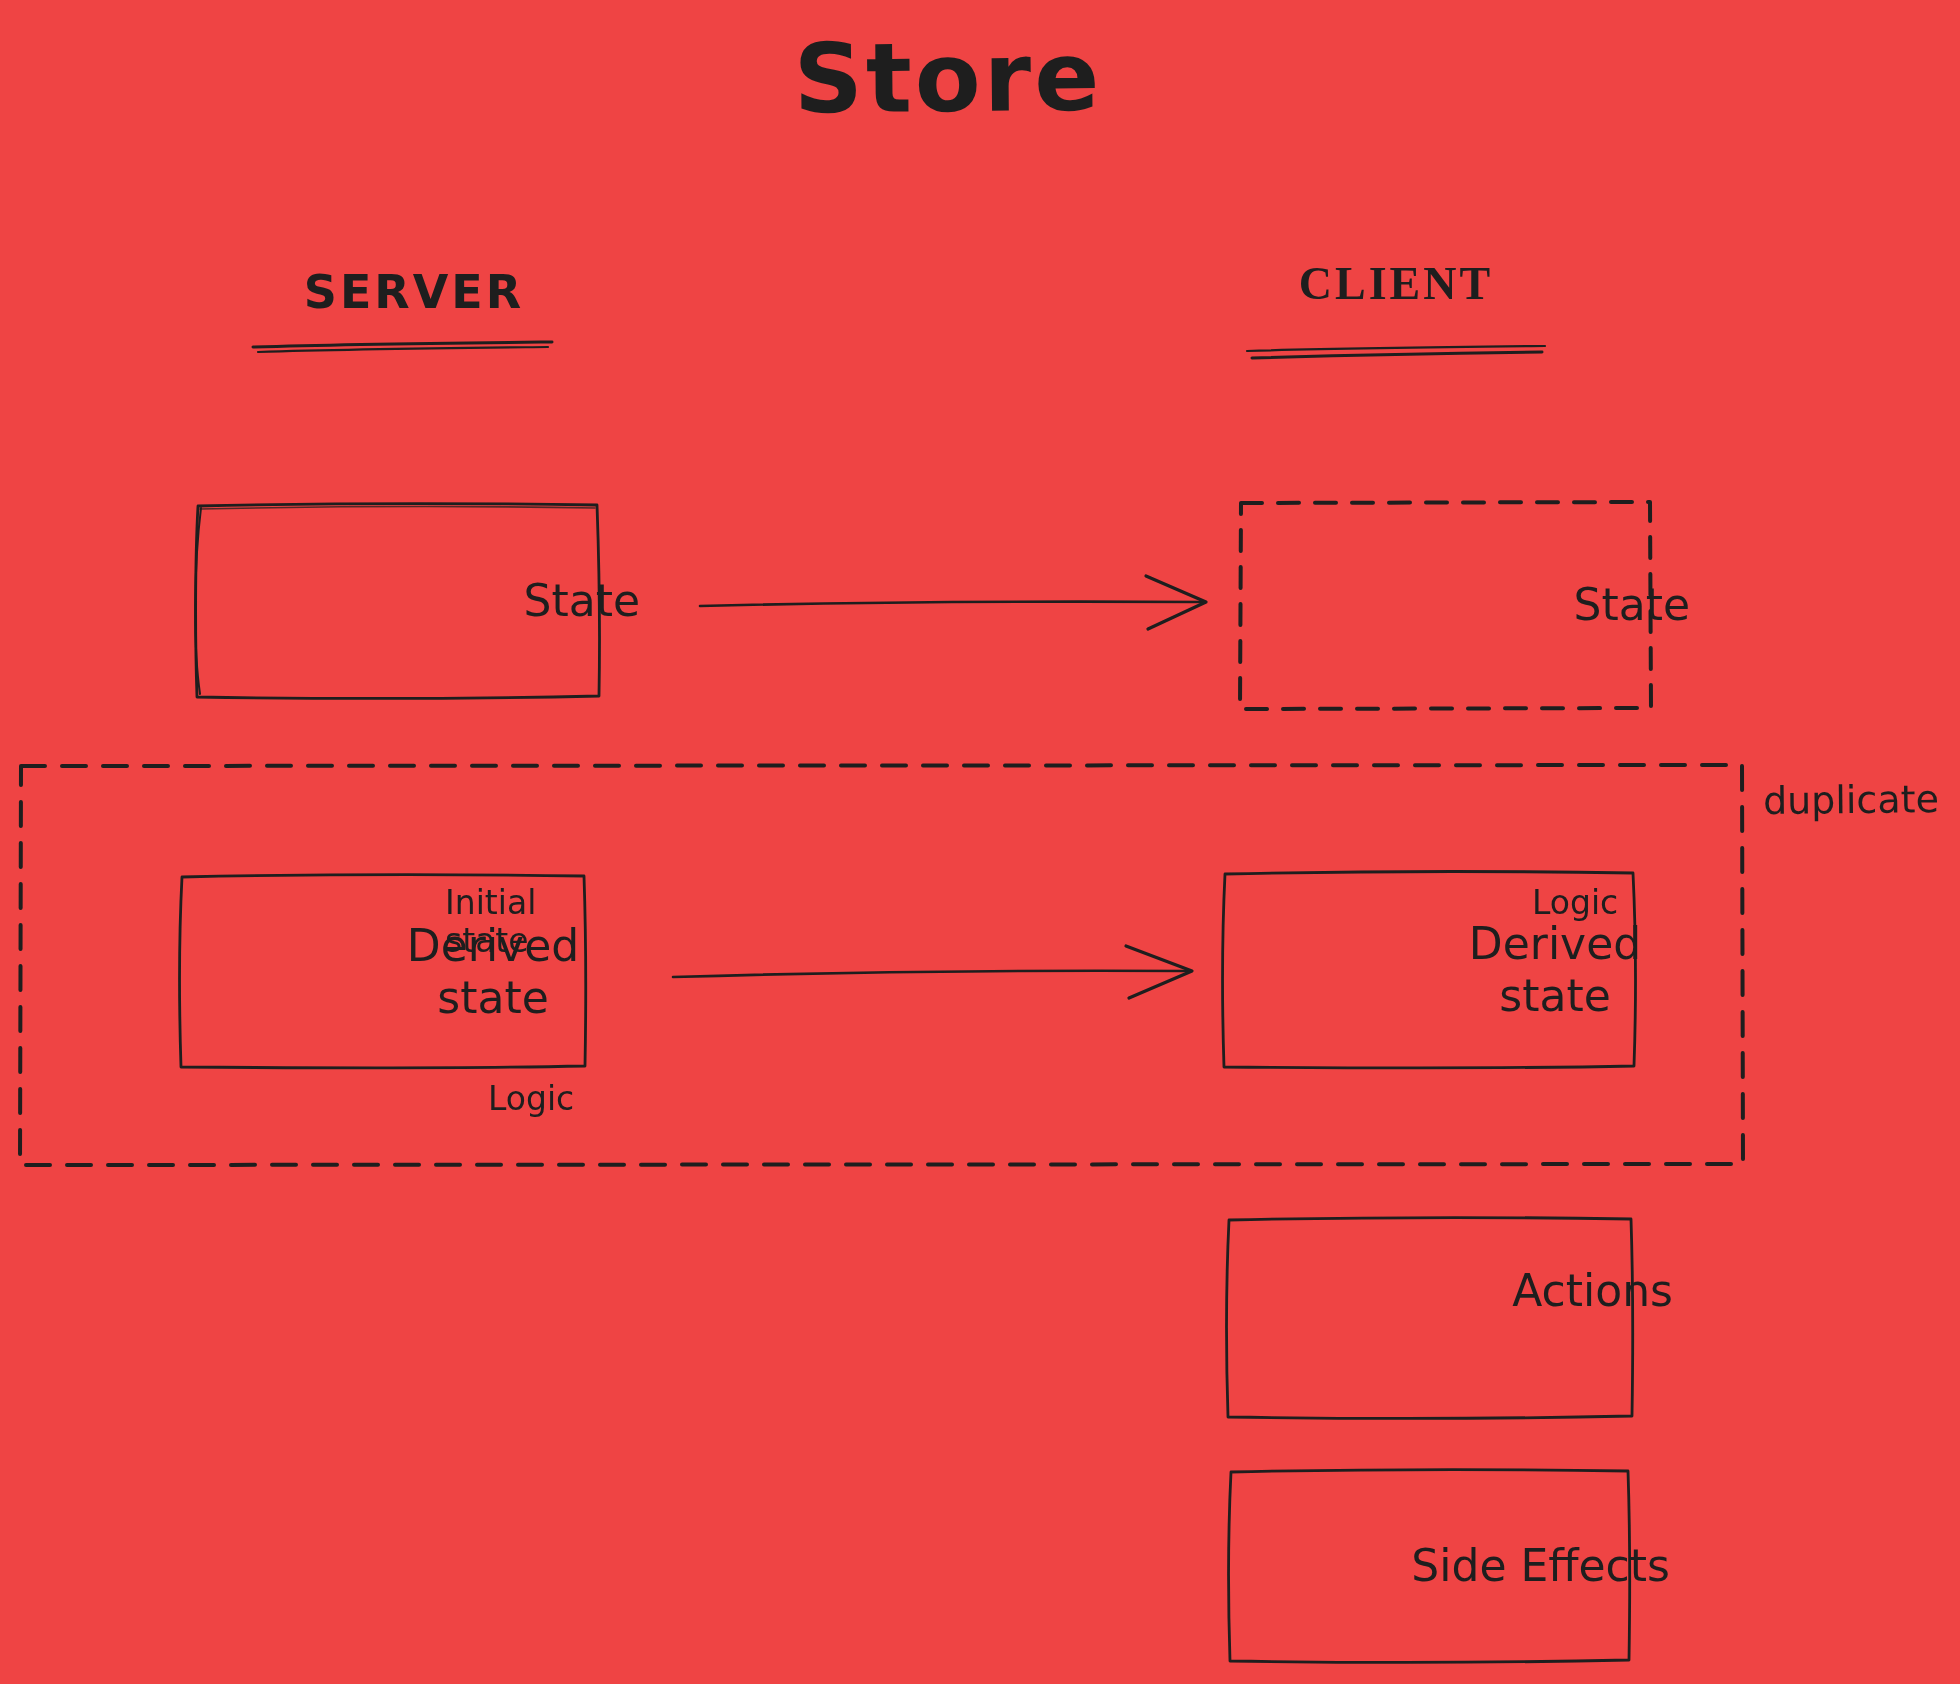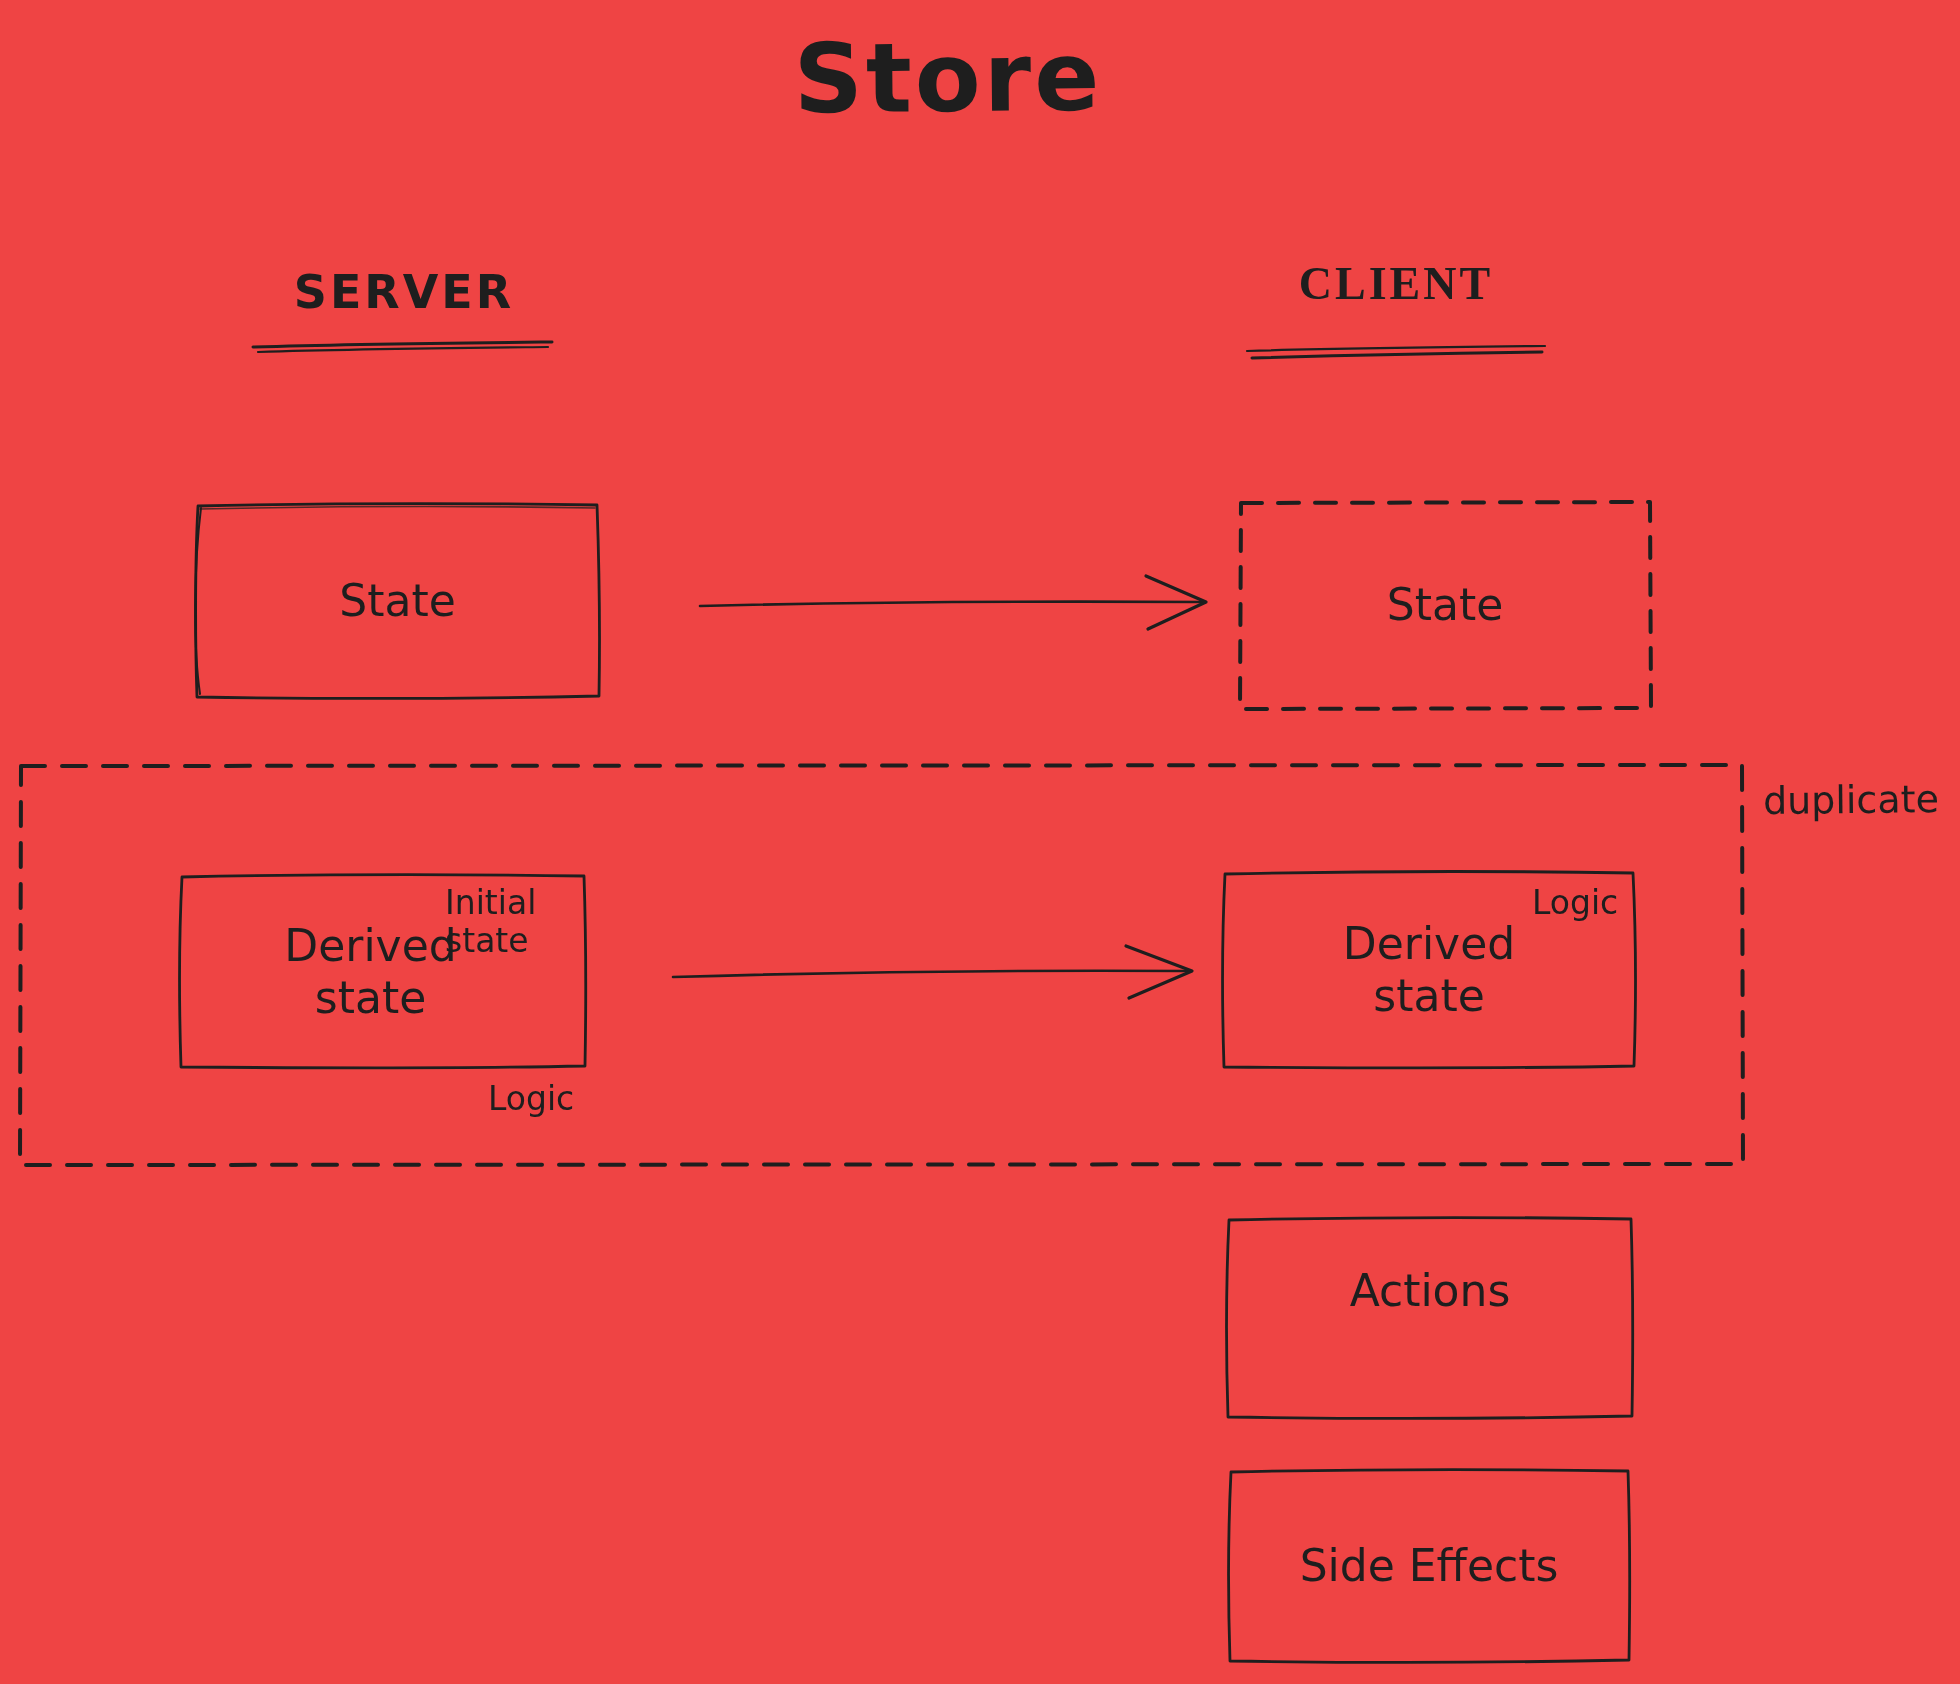--- a/index.html
+++ b/index.html
@@ -37,21 +37,22 @@
   .col-heading {
     font-size: 46px;
     font-weight: bold;
     letter-spacing: 3px;
     transform: translateX(-50%);
   }
   .box {
     position: absolute;
     display: flex;
     align-items: center;
-    justify-content: center;
+    justify-content: flex-end;
+    padding-left: 40px;
   }
   .box-label {
     font-size: 44px;
     line-height: 1.18;
     text-align: center;
     color: #1e1e1e;
   }
   .wrap-label {
     white-space: normal;
     width: 240px;
@@ -109,21 +110,21 @@
 
     <path d="M 1225 874 C 1360 871 1510 871 1633 873 C 1636 935 1636 1008 1634 1066 C 1495 1069 1355 1068 1224 1067 C 1222 1005 1222 935 1225 874 Z" stroke-width="2.8"></path>
 
     <path d="M 1229 1220 C 1365 1217 1510 1217 1631 1219 C 1633 1280 1633 1355 1632 1416 C 1495 1419 1355 1419 1228 1417 C 1226 1355 1226 1282 1229 1220 Z" stroke-width="2.8"></path>
 
     <path d="M 1231 1472 C 1365 1469 1505 1469 1628 1471 C 1630 1530 1630 1600 1629 1660 C 1492 1663 1355 1663 1230 1661 C 1228 1600 1228 1532 1231 1472 Z" stroke-width="2.8"></path>
   </svg>
 
   <div class="txt title" style="left:948px; top:22px;">Store</div>
 
-  <div class="txt col-heading" style="left:404px; top:265px;">SERVER</div>
+  <div class="txt col-heading" style="left:414px; top:265px;">SERVER</div>
   <div class="txt col-heading" style="left:1396px; top:257px;font-family:Liberation Serif, serif;">CLIENT</div>
 
   <div class="box" style="left:195px; top:503px; width:405px; height:195px;">
     <span class="box-label">State</span>
   </div>
 
   <div class="box" style="left:1240px; top:502px; width:410px; height:206px;">
     <span class="box-label">State</span>
   </div>
 

